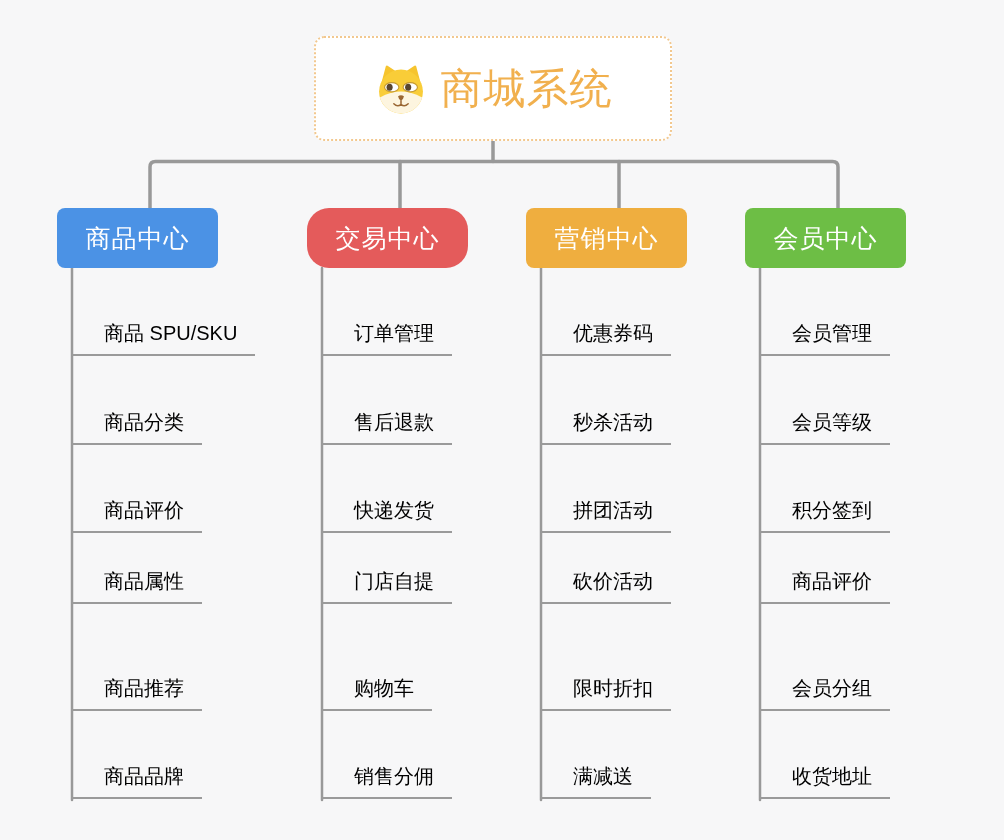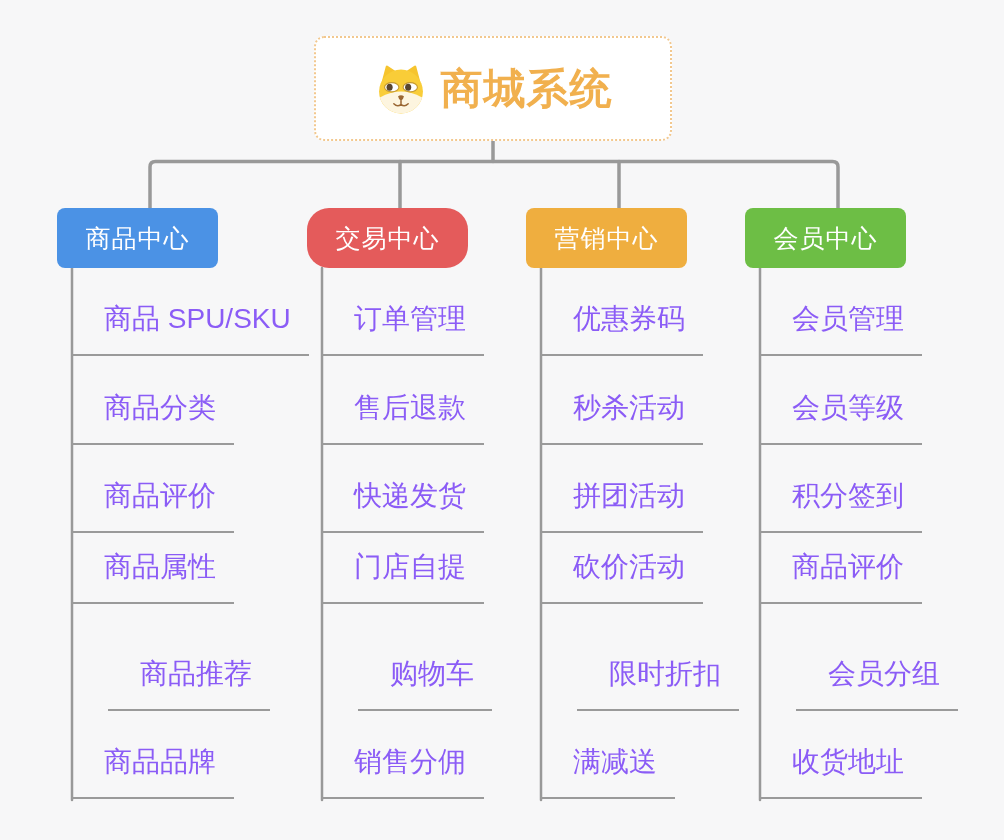--- a/index.html
+++ b/index.html
@@ -30,21 +30,21 @@
     border: 2px dotted #f2c88f;
     border-radius: 10px;
     display: flex;
     align-items: center;
     justify-content: center;
     gap: 13px;
     cursor: pointer;
   }
   .root-title {
     font-size: 42px;
-    font-weight: 700;
+    font-weight: 400;
     color: #f1b04e;
     letter-spacing: 1px;
     white-space: nowrap;
   }
   .dog-icon { width: 54px; height: 54px; flex: 0 0 auto; }
   
   .branch-header {
     position: absolute;
     top: 208px;
     width: 161px; height: 60px;
@@ -62,36 +62,36 @@
   .bh2 { left: 307px; border-radius: 22px; }
   .bh3 { left: 526px; }
   .bh4 { left: 745px; }
   
   .leaf {
     position: absolute;
     height: 44px;
     display: inline-flex;
     align-items: flex-end;
     width: max-content;
-    padding: 0 18px 16px 32px;
+    padding: 0 18px 7px 32px;
     border-bottom: 2px solid #9a9a9a;
-    font-size: 28px;
-    color: #8b5cf6;
+    font-size: 20px;
+    color: #000000;
     white-space: nowrap;
     cursor: pointer;
   }
   .c1 { left: 72px; }
   .c2 { left: 322px; }
   .c3 { left: 541px; }
   .c4 { left: 760px; }
   .r1 { top: 312px; }
   .r2 { top: 401px; }
   .r3 { top: 489px; }
   .r4 { top: 560px; }
-  .r5 { top: 667px; margin-left: 36px; }
+  .r5 { top: 667px; }
   .r6 { top: 755px; }
 </style>
 </head>
 <body>
 
 <div id="canvas">
 
   <svg id="connector-svg" viewBox="0 0 1004 840" xmlns="http://www.w3.org/2000/svg">
     <g stroke="#999999" fill="none" stroke-linecap="round">
 

